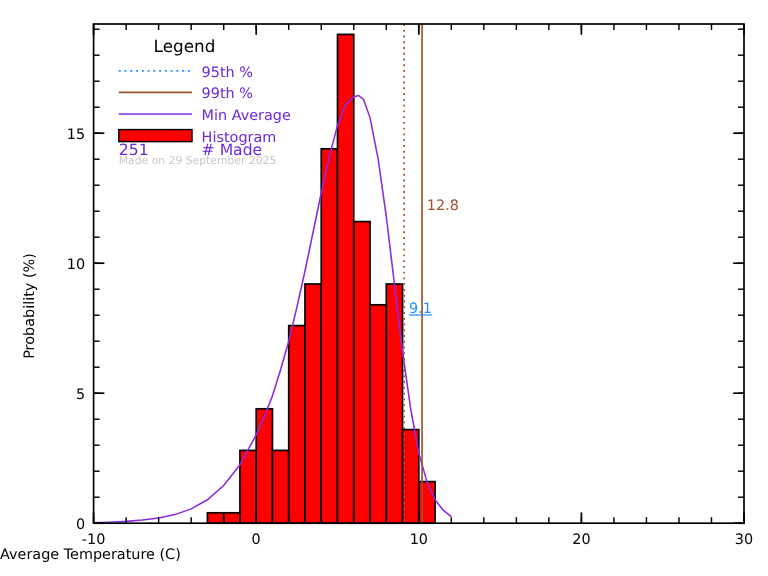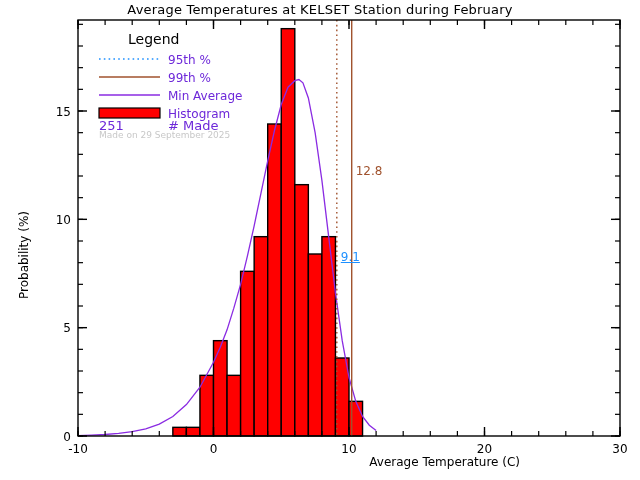--- a/index.html
+++ b/index.html
@@ -11,38 +11,37 @@
     overflow:hidden;
     position:relative;
   }
   #figure { position:absolute; left:0; top:0; width:640px; height:480px; }
   .txt { position:absolute; white-space:nowrap; color:#000; }
   #title {
     left:0; top:2px; width:640px; text-align:center;
     font-size:13px; letter-spacing:0.2px;
   }
   #xlabel {
-    left:0; top:455px; width:520px; text-align:right; font-size:12px;
+    left:0; top:455px; width:520px; text-align:left; font-size:12px;
   }
   #ylabel {
     left:-56px; top:248px; width:160px; text-align:center; font-size:12px;
     transform:rotate(-90deg); transform-origin:50% 50%;
   }
   svg { position:absolute; left:0; top:0; }
   .legend-title { position:absolute; left:128px; top:31px; font-size:14px; color:#000; }
   .legend-row { position:absolute; font-size:12px; color:#6d28d9; white-space:nowrap; }
   .stamp { position:absolute; left:99px; top:130px; font-size:9px; color:#c8c8c8; white-space:nowrap; }
   .vlabel { position:absolute; font-size:12px; white-space:nowrap; }
 </style>
 </head>
 <body>
 
 <div id="figure">
 
-  <div class="txt" id="title">Average Temperatures at KELSET Station during February</div>
   <div class="txt" id="xlabel">Average Temperature (C)</div>
   <div class="txt" id="ylabel">Probability (%)</div>
 
   <svg id="plot" width="640" height="480">
       <g>
         <rect x="172.85" y="427.3333333333333" width="13.550000000000011" height="8.666666666666686" fill="#ff0000" stroke="#000000" stroke-width="1.4"></rect>
         <rect x="186.4" y="427.3333333333333" width="13.549999999999983" height="8.666666666666686" fill="#ff0000" stroke="#000000" stroke-width="1.4"></rect>
         <rect x="199.95" y="375.3333333333333" width="13.550000000000011" height="60.666666666666686" fill="#ff0000" stroke="#000000" stroke-width="1.4"></rect>
         <rect x="213.5" y="340.66666666666663" width="13.550000000000011" height="95.33333333333337" fill="#ff0000" stroke="#000000" stroke-width="1.4"></rect>
         <rect x="227.05" y="375.3333333333333" width="13.549999999999983" height="60.666666666666686" fill="#ff0000" stroke="#000000" stroke-width="1.4"></rect>

